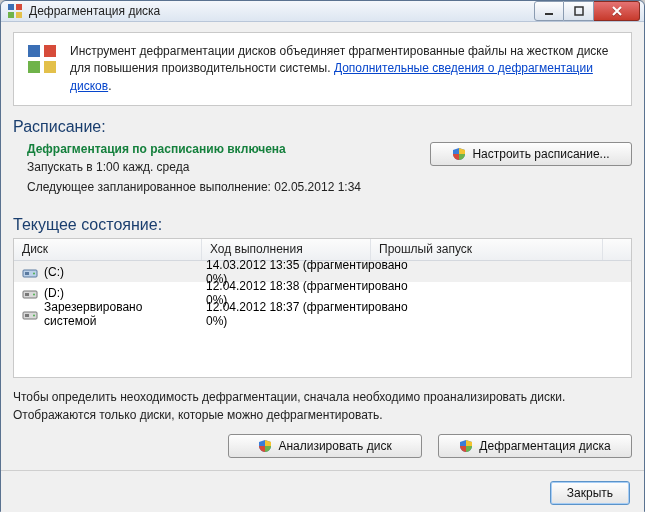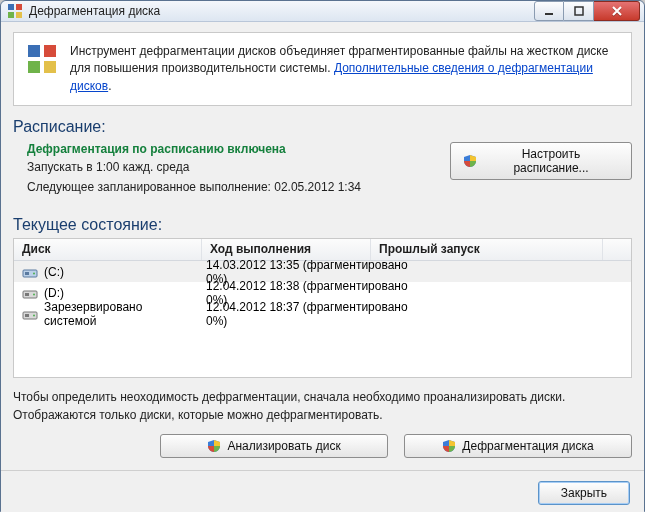--- a/index.html
+++ b/index.html
@@ -96,42 +96,42 @@
       padding: 4px 12px;
       font-size: 12px;
       font-family: inherit;
       cursor: pointer;
       display: inline-flex;
       align-items: center;
       gap: 6px;
       min-height: 24px;
       color: #111;
     }
-    .configure-btn { width: 182px; justify-content: center; }
+    .configure-btn { width: 202px; justify-content: center; }
     .shield {
       width: 14px; height: 14px;
     }
     .disk-table {
       border: 1px solid #c9c9c9;
       background: #fff;
       margin-top: 4px;
       height: 140px;
       overflow: hidden;
     }
     .thead {
       display: flex;
       background: linear-gradient(#fcfcfc,#eef0f3);
       border-bottom: 1px solid #d4d8de;
       height: 22px;
     }
     .th {
       padding: 3px 8px;
       color: #1e1e1e;
       border-right: 1px solid #e0e3e8;
-      font-weight: bold;
+      font-weight: normal;
     }
     .th.c1 { width: 188px; }
     .th.c2 { width: 232px; }
     .th.c3 { flex: 1; border-right: 1px solid #e0e3e8; }
     .th.c4 { width: 28px; border-right: none; }
     .tbody { }
     .trow {
       display: flex;
       align-items: center;
       height: 21px;
@@ -147,29 +147,29 @@
       margin-top: 10px;
       color: #222;
       line-height: 1.5;
     }
     .action-row {
       margin-top: 10px;
       display: flex;
       justify-content: flex-end;
       gap: 16px;
     }
-    .action-btn { width: 228px; justify-content: center; text-align: right; }
+    .action-btn { width: 194px; justify-content: center; text-align: right; }
     .footer {
       background: #f0f0f0;
       border-top: 1px solid #cfcfcf;
       padding: 10px 14px;
       display: flex;
       justify-content: flex-end;
     }
-    .close-btn { padding: 4px 22px; border-color:#5b93c9; box-shadow: 0 0 0 1px #a6cdf5 inset; }
+    .close-btn { padding: 4px 16px; border-color:#5b93c9; box-shadow: 0 0 0 1px #a6cdf5 inset; }
     
     .prog-icon rect.a{fill:#3b6fb5}
     .prog-icon rect.b{fill:#d64b3a}
     .prog-icon rect.c{fill:#6fb34a}
     .prog-icon rect.d{fill:#e3c04a}
   </style>
 </head>
 <body>
 
 <div class="window">

